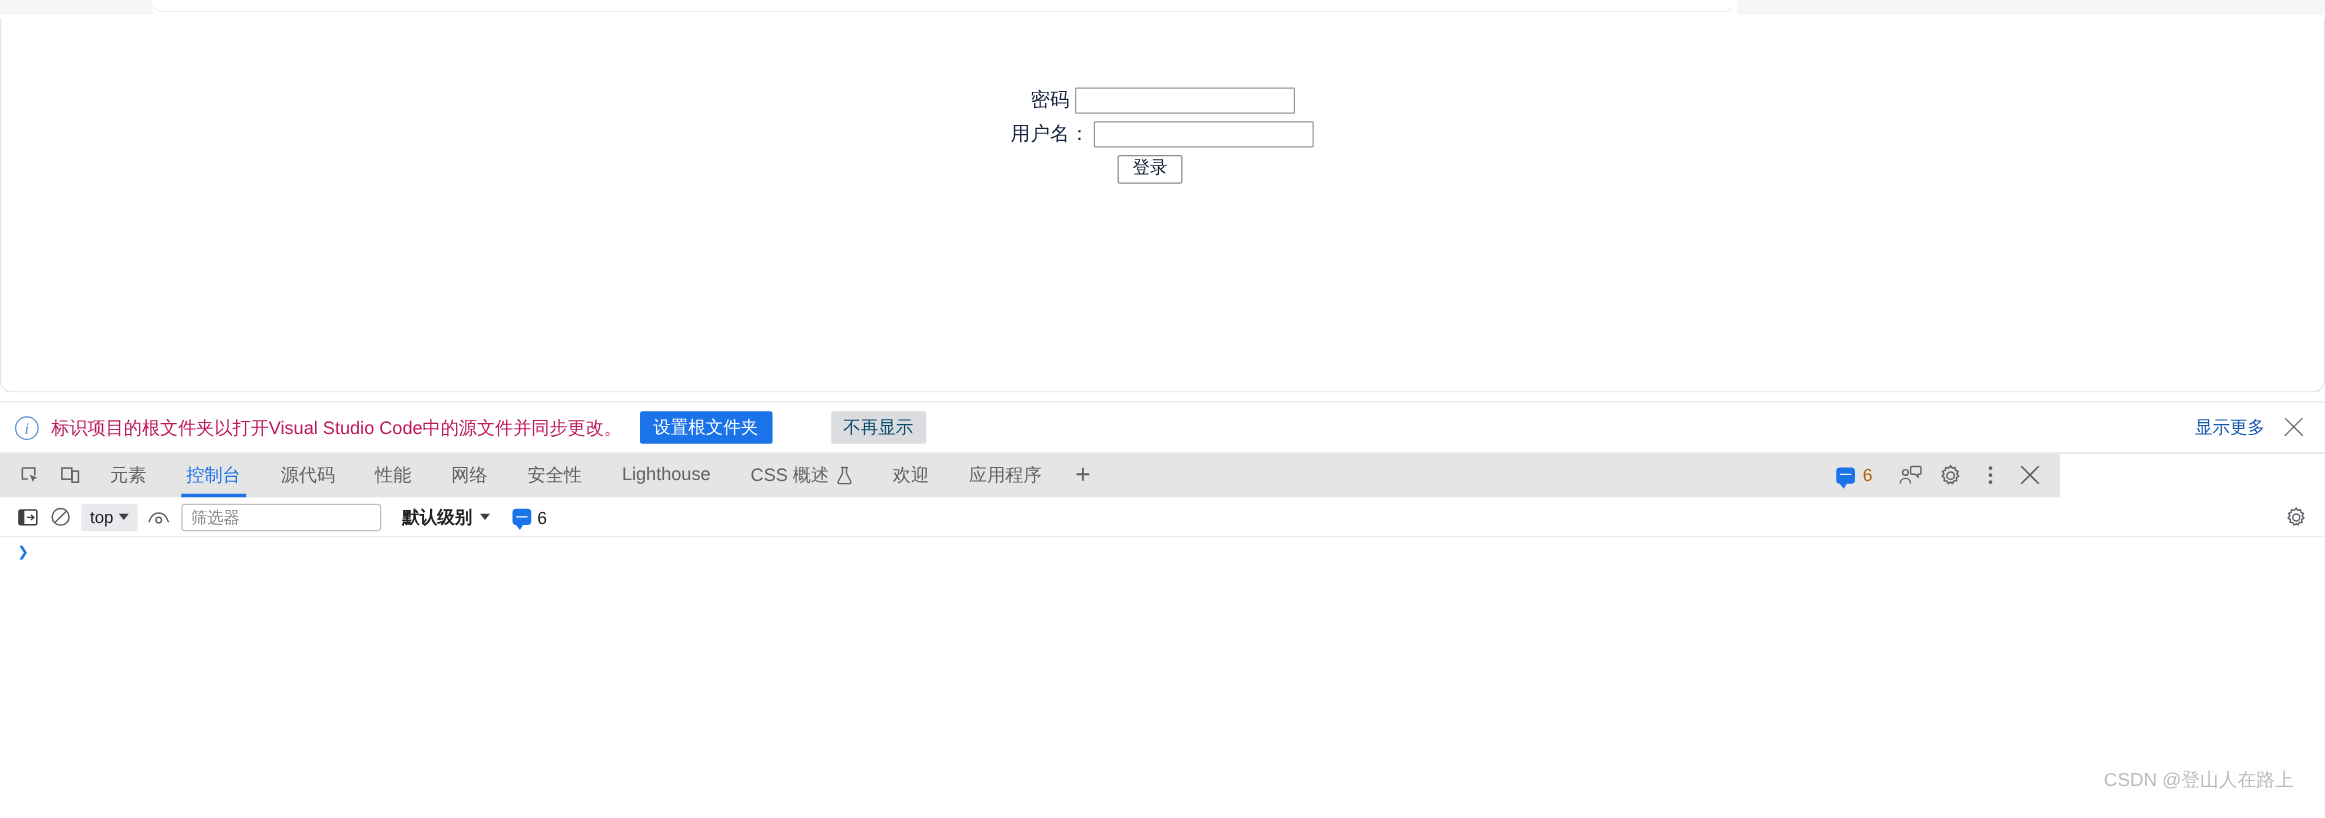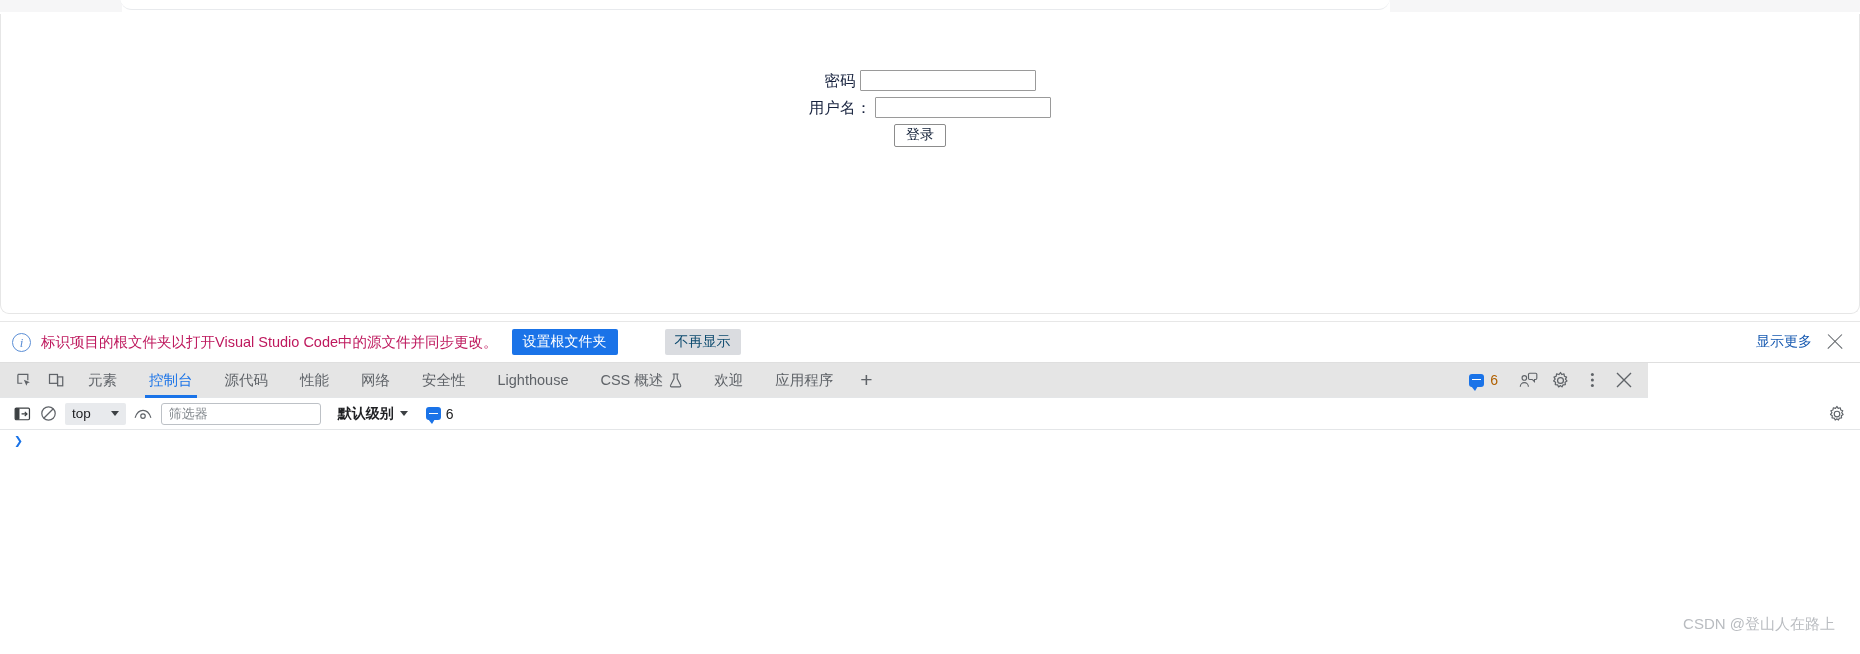--- a/index.html
+++ b/index.html
@@ -252,21 +252,21 @@
     display: flex;
     align-items: center;
     padding-left: 9px;
   }
   .ct-icon {
     width: 26px; height: 26px;
     display: flex; align-items: center; justify-content: center;
     cursor: pointer; flex: 0 0 auto;
   }
   .ctx-select {
-    display: flex; align-items: center; gap: 20px;
+    display: flex; align-items: center; gap: 4px;
     background: #e8eaed;
     border-radius: 2px;
     height: 22px;
     padding: 0 7px;
     margin: 0 4px;
     font-size: 13.5px;
     color: #202124;
     cursor: pointer; flex: 0 0 auto;
   }
   .caret-down {

